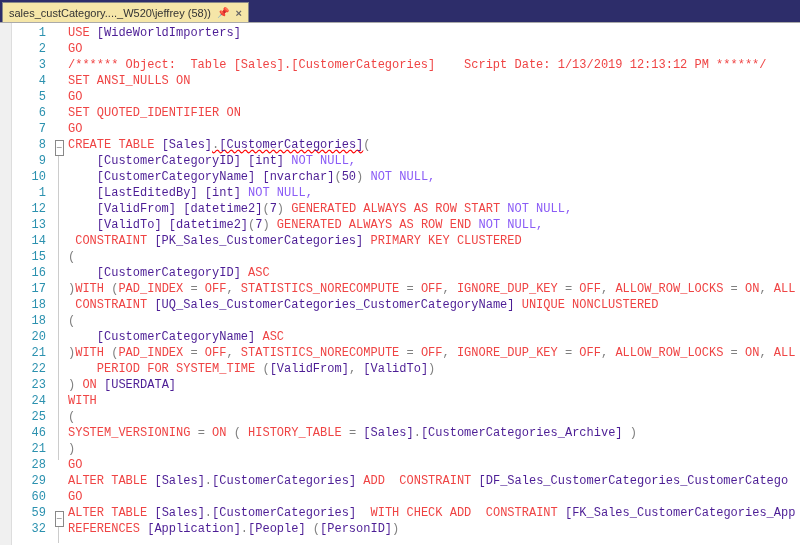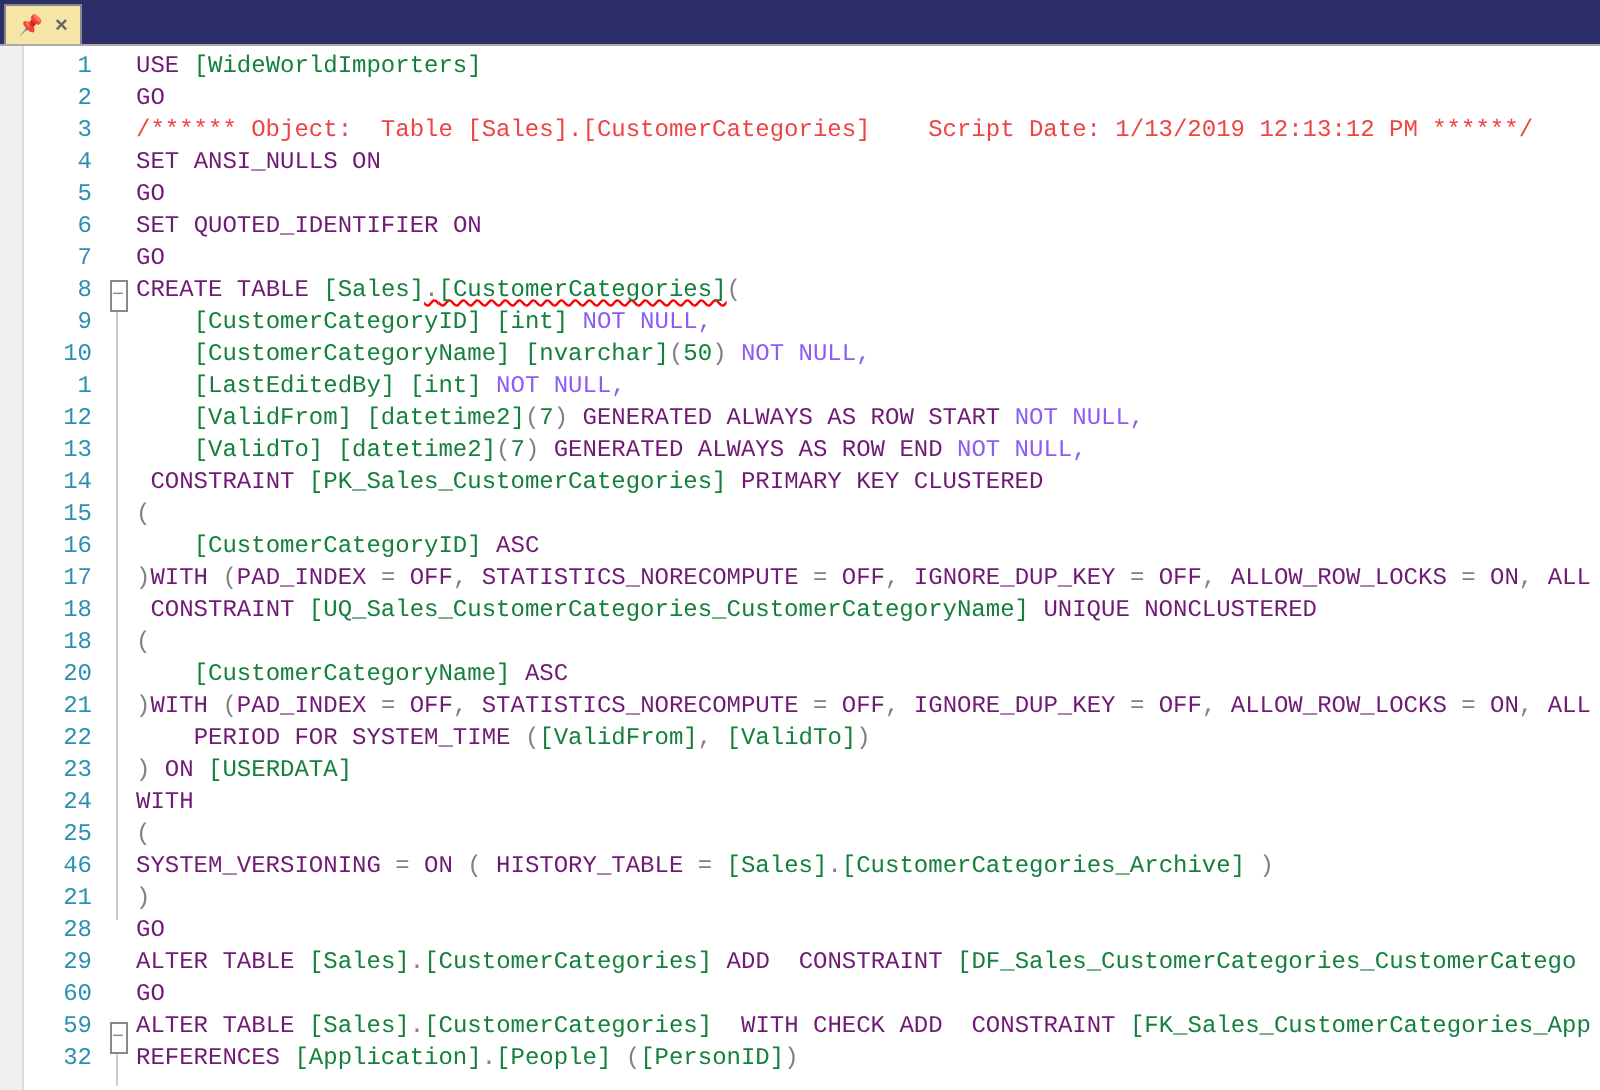--- a/index.html
+++ b/index.html
@@ -94,32 +94,33 @@
       flex: 1;
       padding-top: 2px;
       white-space: pre;
       overflow: hidden;
     }
     .code-line {
       height: 16px;
       line-height: 16px;
       padding-left: 2px;
     }
-    .kw { color: #701a75; }
+    .kw { color: #ef4444; }
     .cmt { color: #ef4444; }
     .gray { color: #8b5cf6; }
-    .txt { color: #15803d; }
+    .txt { color: #4c1d95; }
     .op { color: #808080; }
     .squiggle { text-decoration: underline wavy red; text-decoration-skip-ink: none; }
   </style>
 </head>
 <body>
 
 <div class="tab-bar">
   <div class="tab">
+    <span>sales_custCategory...._W520\jeffrey (58))</span>
     <span class="tab-pin">📌</span>
     <span class="tab-close">×</span>
   </div>
 </div>
 
 <div class="editor-wrap">
   <div class="margin-strip"></div>
   <div class="gutter" id="gutter">
       <div>1</div>
       <div>2</div>

